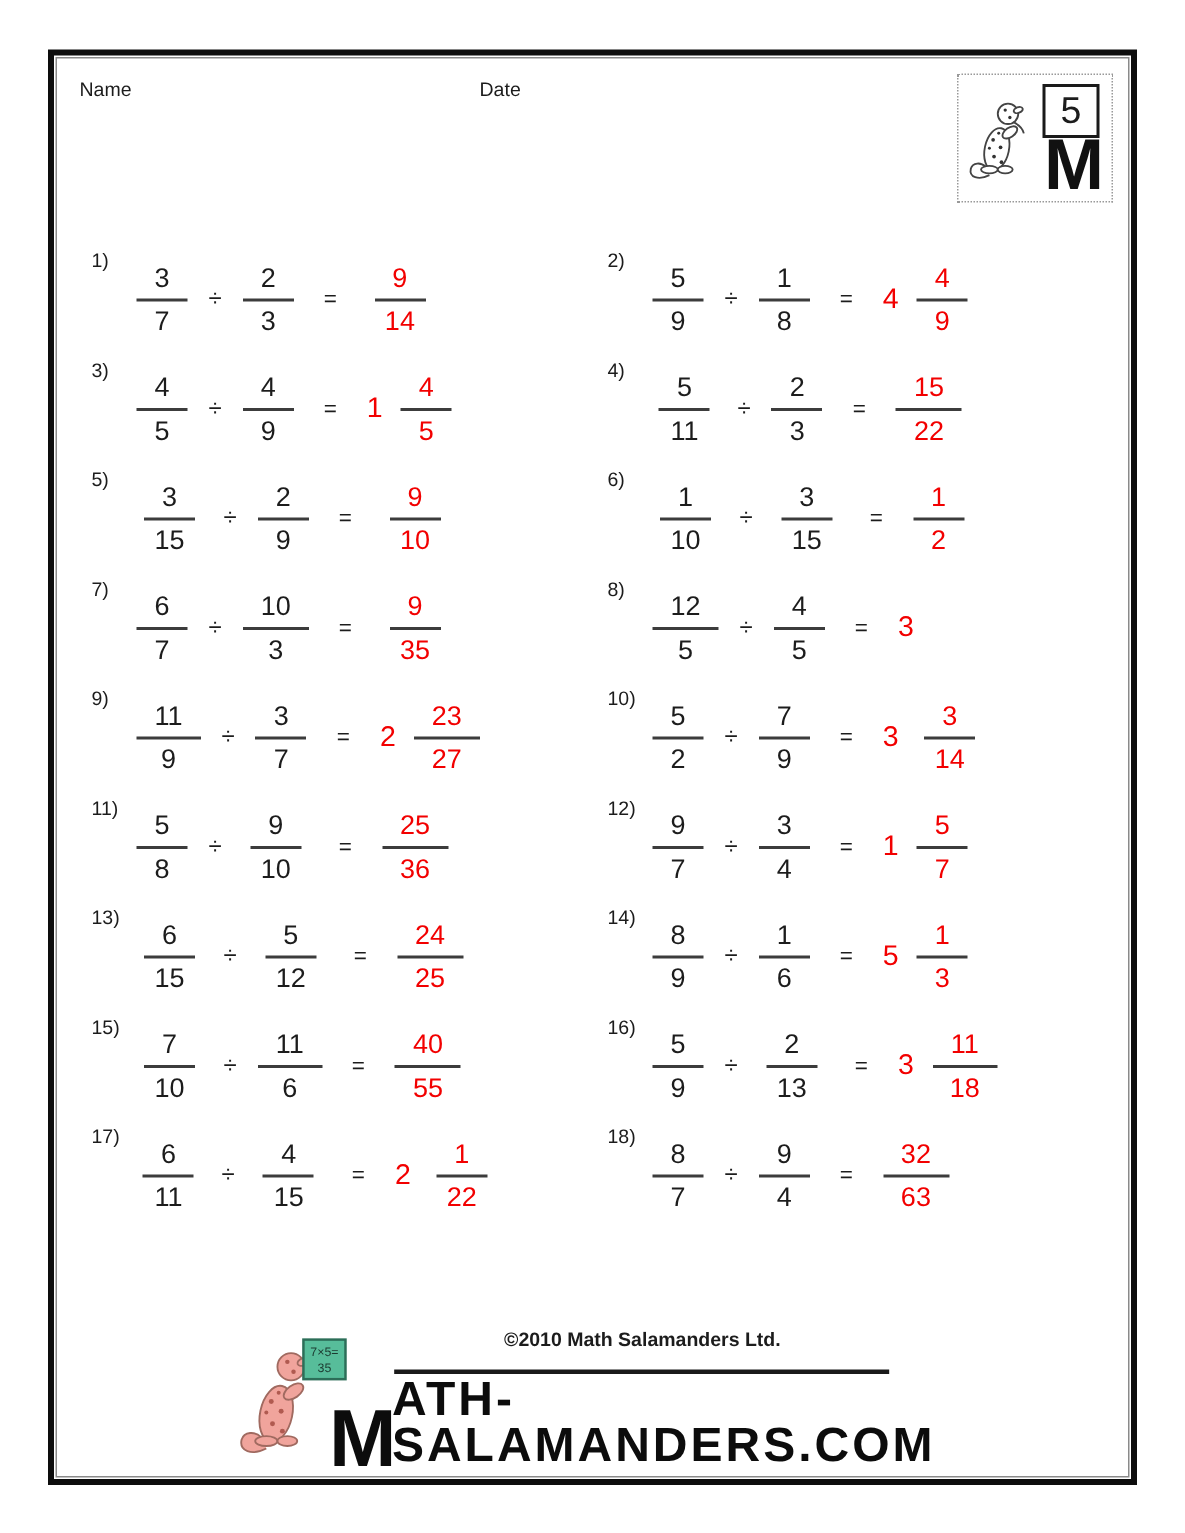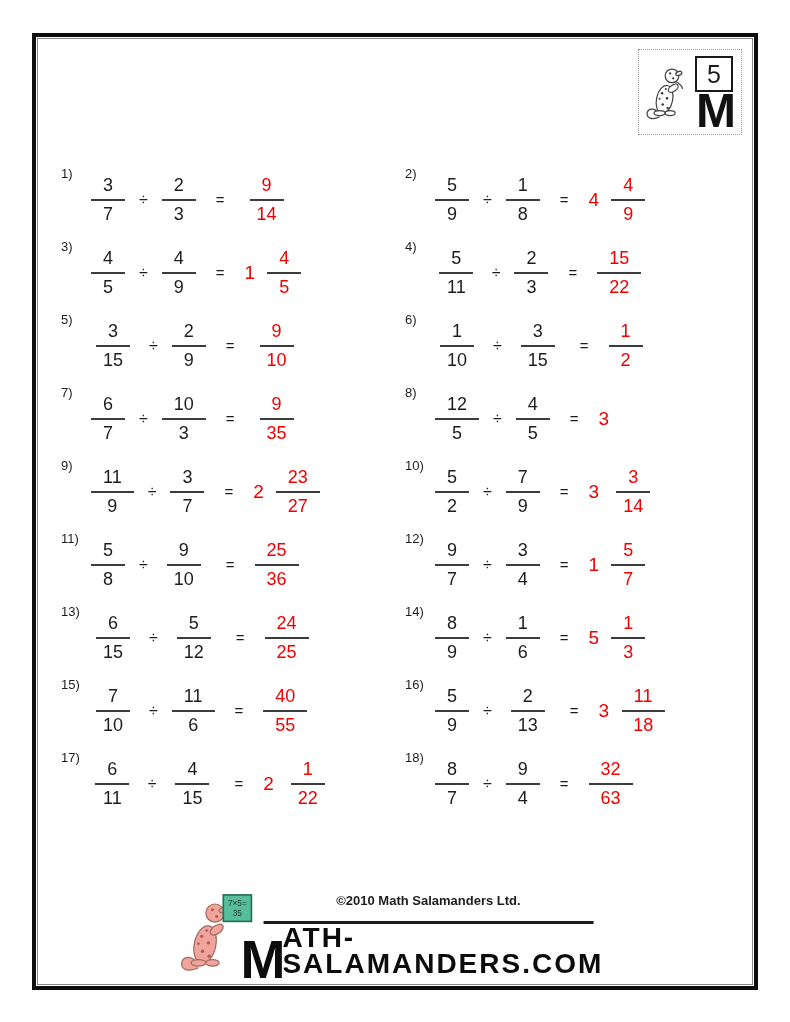--- a/index.html
+++ b/index.html
@@ -52,36 +52,40 @@
   .frac .top{padding:0 12px 3px;border-bottom:2px solid #3c3c3c;}
   .frac .bot{padding:3px 12px 0;}
   .op{font-size:16px;}
   .eq{font-size:15px;margin:0 6px;}
   .whole{font-size:19px;color:var(--answer-red,#f20000);margin-right:-2px;}
   .ans .top,.ans .bot{color:var(--answer-red,#f20000);}
 
   
   .footer{
     position:absolute;bottom:5px;left:50%;transform:translateX(-50%);
-    display:flex;align-items:flex-end;
+    display:flex;
   }
   .sala-footer{width:96px;height:92px;margin-right:-16px;position:relative;z-index:2;}
   .footer-right{display:flex;flex-direction:column;align-items:center;}
   .copyright{font-size:13px;font-weight:600;margin-bottom:13px;}
   .fline{width:330px;height:3px;background:#1a1a1a;}
   .wordmark{display:flex;align-items:flex-end;margin-top:1px;}
   .big-m{font-size:54px;font-weight:900;line-height:.72;letter-spacing:-3px;color:#0c0c0c;}
-  .site-rest{font-size:28px;font-weight:700;letter-spacing:2px;line-height:.95;padding-bottom:1px;color:#0c0c0c;}
+  .site-rest{font-size:32px;font-weight:700;letter-spacing:2px;line-height:.95;padding-bottom:1px;color:#0c0c0c;}
 </style>
 </head>
 <body>
 
 <div class="frame">
   <div class="frame-inner">
 
+    <div class="header-row">
+      <span>Name</span>
+      <span class="date-label">Date</span>
+    </div>
 
 
     <div class="logo-box">
       <svg viewBox="0 0 100 100">
         <g fill="#ffffff" stroke="#444" stroke-width="2">
           <path d="M30,90 C18,96 8,92 10,83 C12,76 21,76 26,81"></path>
           <ellipse cx="38" cy="62" rx="13" ry="23" transform="rotate(12 38 62)"></ellipse>
           <ellipse cx="52" cy="44" rx="9" ry="5" transform="rotate(-35 52 44)"></ellipse>
           <ellipse cx="30" cy="84" rx="9" ry="4"></ellipse>
           <ellipse cx="47" cy="84" rx="8" ry="4"></ellipse>

